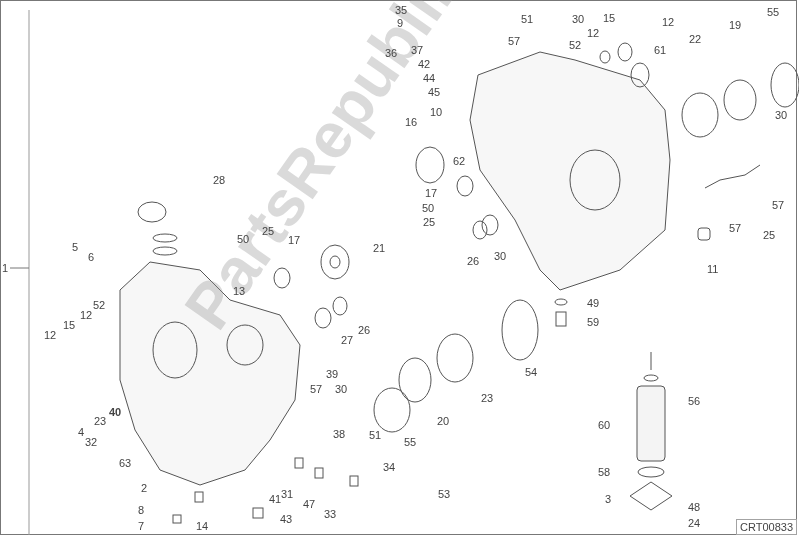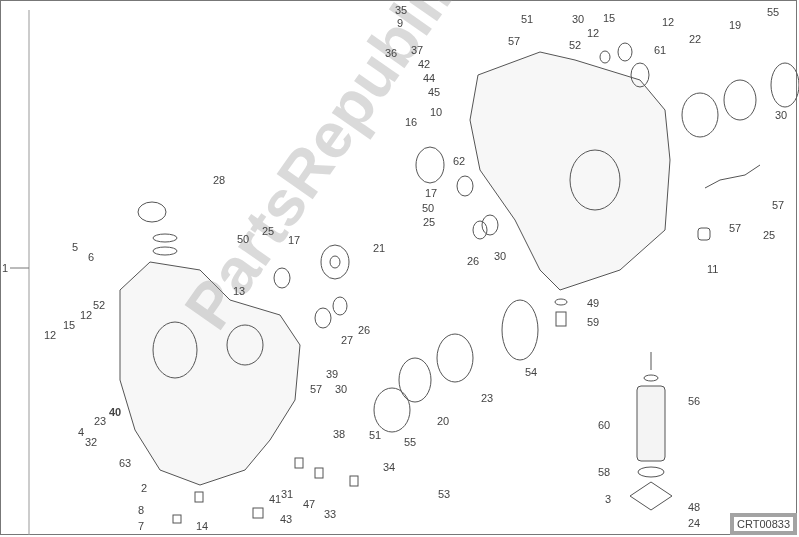--- a/index.html
+++ b/index.html
@@ -2,21 +2,21 @@
 <html><head>
 <meta charset="utf-8">
 <style>
   html, body { margin:0; padding:0; background:#ffffff; }
   body { width:799px; height:537px; position:relative; overflow:hidden;
          font-family:"Liberation Sans", sans-serif; }
   #frame { position:absolute; left:0; top:0; width:797px; height:535px;
            border:1px solid #777; box-sizing:border-box; }
   #diagram { position:absolute; left:0; top:0; width:799px; height:537px; }
   .lbl { position:absolute; font-size:11px; color:#444; line-height:11px; white-space:nowrap; }
-  #code-box { position:absolute; right:2px; bottom:2px; border:4px solid #a3a3a3;
+  #code-box { position:absolute; right:2px; bottom:2px; border:1px solid #a3a3a3;
               padding:1px 3px; font-size:11px; color:#444; background:#fff; }
   #watermark { position:absolute; left:170px; top:300px; font-size:64px; font-weight:bold;
                color:rgba(150,150,150,0.35); transform:rotate(-55deg); transform-origin:left top;
                font-family:"Liberation Sans", sans-serif; white-space:nowrap; }
 </style>
 </head>
 <body>
 
 <div id="frame"></div>
 

